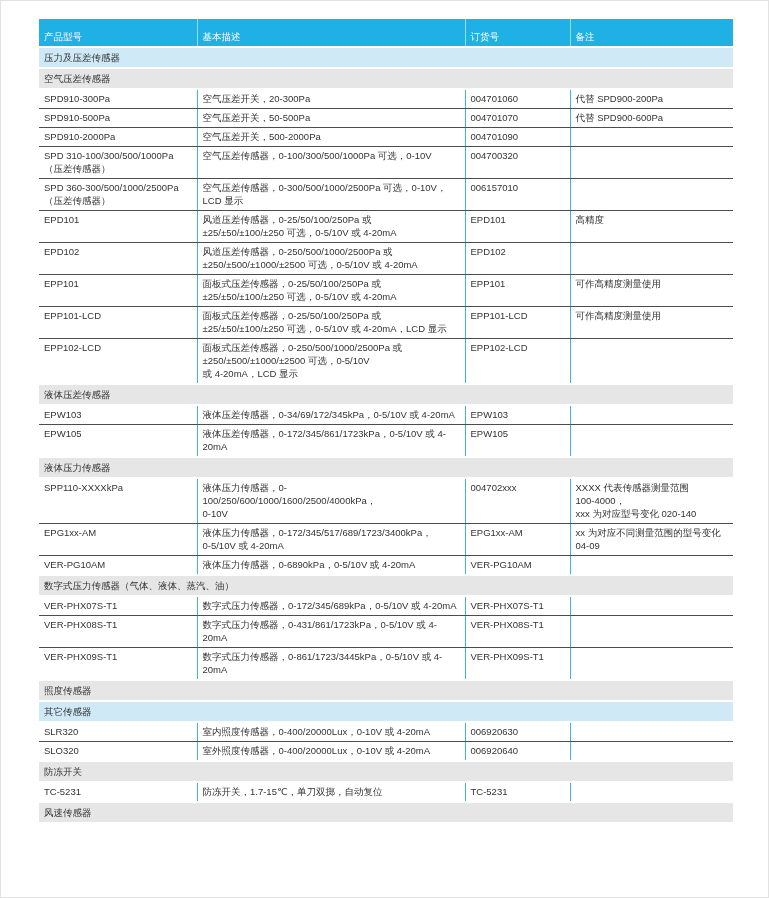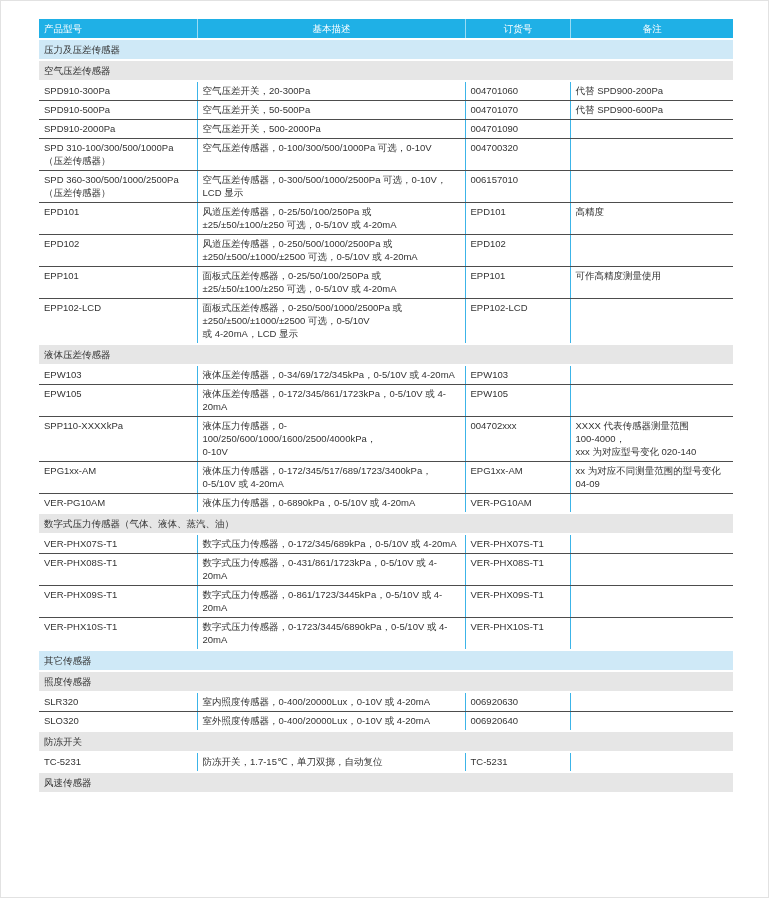--- a/index.html
+++ b/index.html
@@ -21,23 +21,23 @@
   }
   .table-wrap{margin:18px 37px 0 38px;}
   table.catalog{
     width:694px;table-layout:fixed;border-collapse:collapse;
     font-size:9.5px;line-height:13px;
   }
   col.c1{width:158px}col.c2{width:268px}col.c3{width:105px}col.c4{width:163px}
   thead th{
     background:var(--header-bg);color:var(--header-text);
     font-weight:normal;text-align:left;font-size:9.5px;
-    padding:3px 4px 3px 5px;height:11px;margin-top:8px;
-  }
-  thead th + th{border-left:1px solid rgba(255,255,255,.55);text-align:center;}
+    padding:11px 4px 3px 5px;height:11px;margin-top:8px;
+  }
+  thead th + th{border-left:1px solid rgba(255,255,255,.55);}
   td{
     vertical-align:top;padding:2px 4px 3px 5px;
     white-space:pre-line;word-wrap:break-word;
   }
   tr.item-row td{border-bottom:1px solid var(--row-border);}
   tr.item-row td.desc,
   tr.item-row td.order,
   tr.item-row td.note{border-left:1px solid var(--divider);}
   tr.section-row td{
     border-top:2px solid #fff;border-bottom:2px solid #fff;
@@ -121,20 +121,27 @@
             <td class="note"></td>
           </tr>
           <tr class="item-row">
             <td class="model">EPP101</td>
             <td class="desc">面板式压差传感器，0-25/50/100/250Pa 或
 ±25/±50/±100/±250 可选，0-5/10V 或 4-20mA</td>
             <td class="order">EPP101</td>
             <td class="note">可作高精度测量使用</td>
           </tr>
           <tr class="item-row">
+            <td class="model">EPP101-LCD</td>
+            <td class="desc">面板式压差传感器，0-25/50/100/250Pa 或
+±25/±50/±100/±250 可选，0-5/10V 或 4-20mA，LCD 显示</td>
+            <td class="order">EPP101-LCD</td>
+            <td class="note">可作高精度测量使用</td>
+          </tr>
+          <tr class="item-row">
             <td class="model">EPP102-LCD</td>
             <td class="desc">面板式压差传感器，0-250/500/1000/2500Pa 或
 ±250/±500/±1000/±2500 可选，0-5/10V
 或 4-20mA，LCD 显示</td>
             <td class="order">EPP102-LCD</td>
             <td class="note"></td>
           </tr>
           <tr class="section-row level2">
             <td colspan="4" class="section-cell">液体压差传感器</td>
           </tr>
@@ -142,20 +149,23 @@
             <td class="model">EPW103</td>
             <td class="desc">液体压差传感器，0-34/69/172/345kPa，0-5/10V 或 4-20mA</td>
             <td class="order">EPW103</td>
             <td class="note"></td>
           </tr>
           <tr class="item-row">
             <td class="model">EPW105</td>
             <td class="desc">液体压差传感器，0-172/345/861/1723kPa，0-5/10V 或 4-20mA</td>
             <td class="order">EPW105</td>
             <td class="note"></td>
+          </tr>
+          <tr class="section-row level2">
+            <td colspan="4" class="section-cell">液体压力传感器</td>
           </tr>
           <tr class="item-row">
             <td class="model">SPP110-XXXXkPa</td>
             <td class="desc">液体压力传感器，0-100/250/600/1000/1600/2500/4000kPa，
 0-10V</td>
             <td class="order">004702xxx</td>
             <td class="note">XXXX 代表传感器测量范围
 100-4000，
 xxx 为对应型号变化 020-140</td>
           </tr>
@@ -187,31 +197,25 @@
             <td class="desc">数字式压力传感器，0-431/861/1723kPa，0-5/10V 或 4-20mA</td>
             <td class="order">VER-PHX08S-T1</td>
             <td class="note"></td>
           </tr>
           <tr class="item-row">
             <td class="model">VER-PHX09S-T1</td>
             <td class="desc">数字式压力传感器，0-861/1723/3445kPa，0-5/10V 或 4-20mA</td>
             <td class="order">VER-PHX09S-T1</td>
             <td class="note"></td>
           </tr>
-          <tr class="item-row">
-            <td class="model">VER-PHX10S-T1</td>
-            <td class="desc">数字式压力传感器，0-1723/3445/6890kPa，0-5/10V 或 4-20mA</td>
-            <td class="order">VER-PHX10S-T1</td>
-            <td class="note"></td>
+          <tr class="section-row level2">
+            <td colspan="4" class="section-cell">照度传感器</td>
           </tr>
           <tr class="section-row level1">
             <td colspan="4" class="section-cell">其它传感器</td>
-          </tr>
-          <tr class="section-row level2">
-            <td colspan="4" class="section-cell">照度传感器</td>
           </tr>
           <tr class="item-row">
             <td class="model">SLR320</td>
             <td class="desc">室内照度传感器，0-400/20000Lux，0-10V 或 4-20mA</td>
             <td class="order">006920630</td>
             <td class="note"></td>
           </tr>
           <tr class="item-row">
             <td class="model">SLO320</td>
             <td class="desc">室外照度传感器，0-400/20000Lux，0-10V 或 4-20mA</td>

